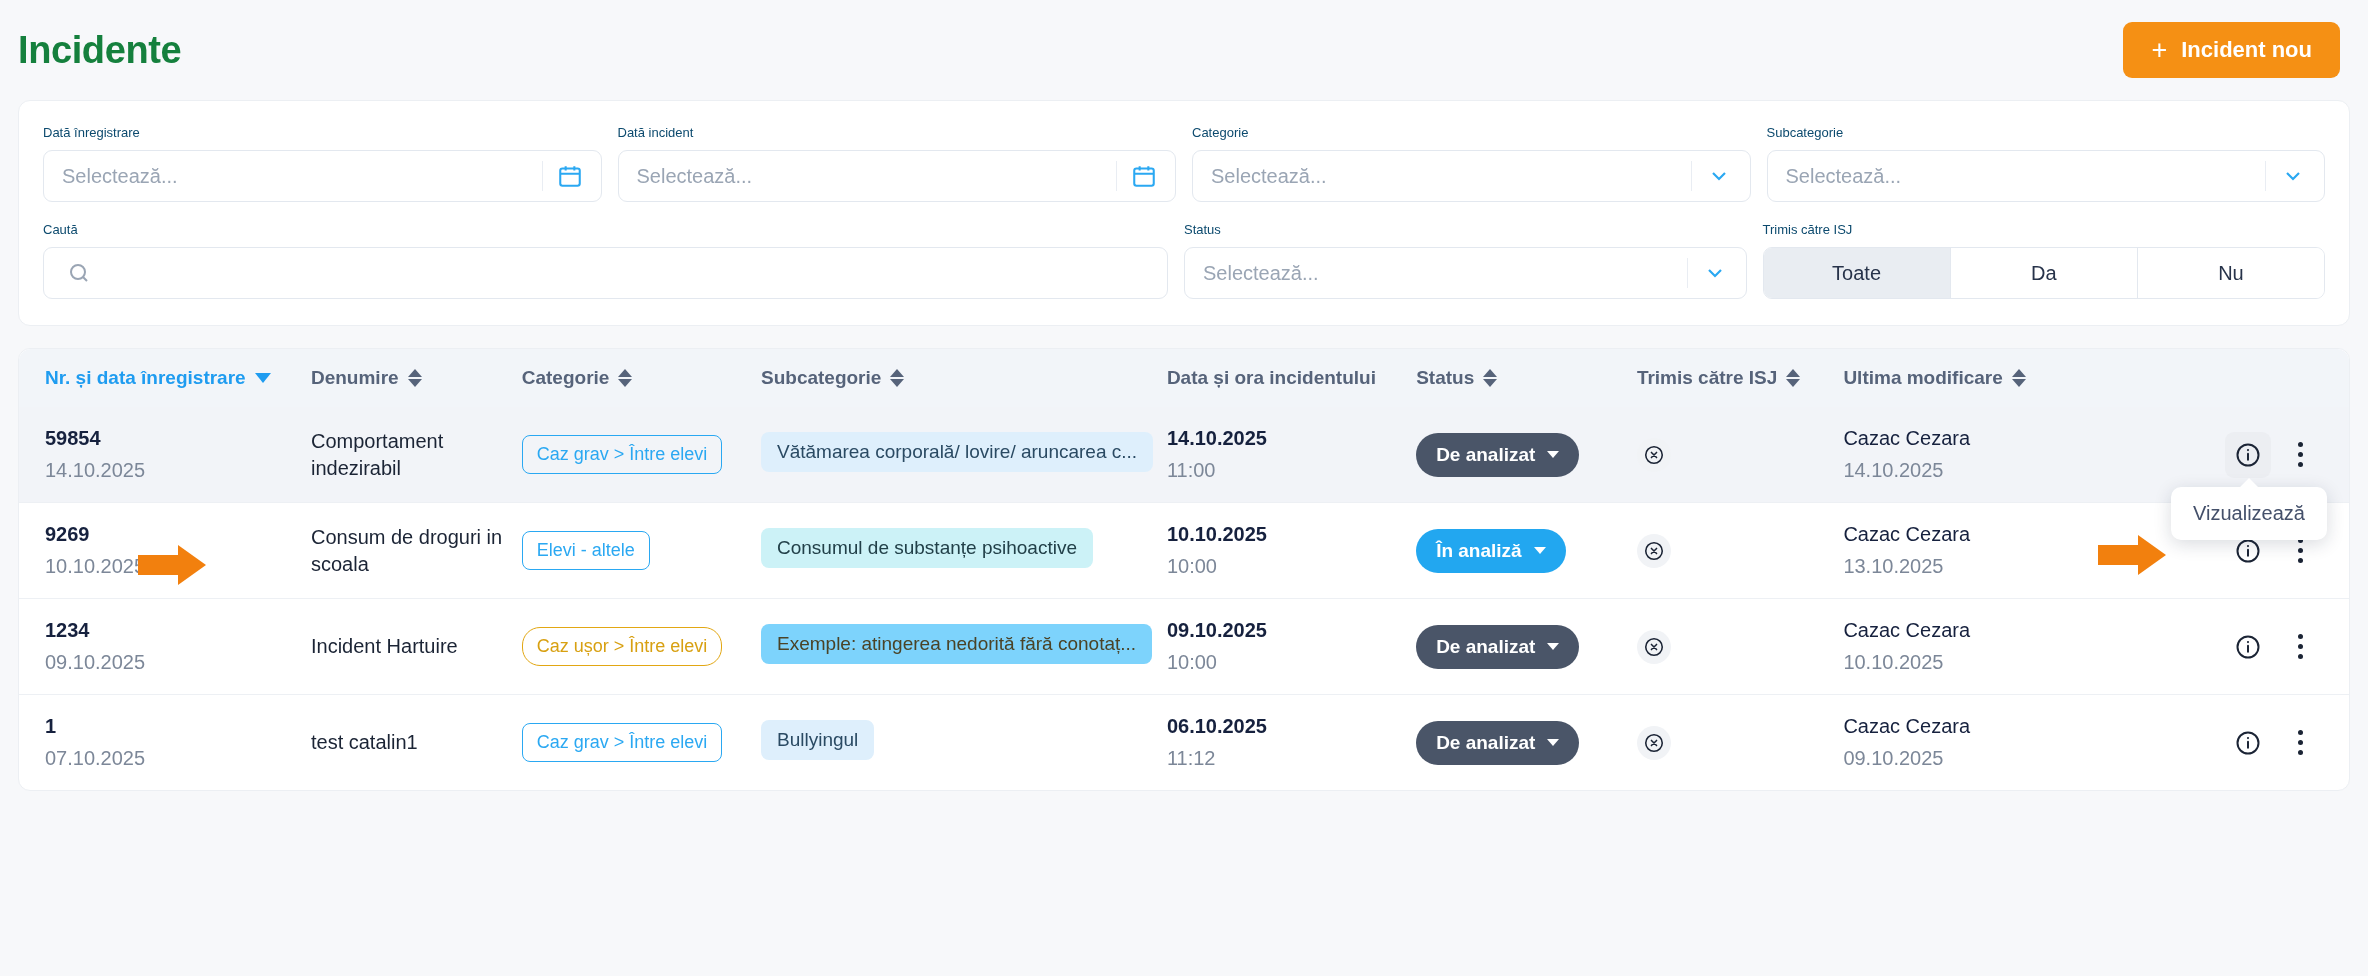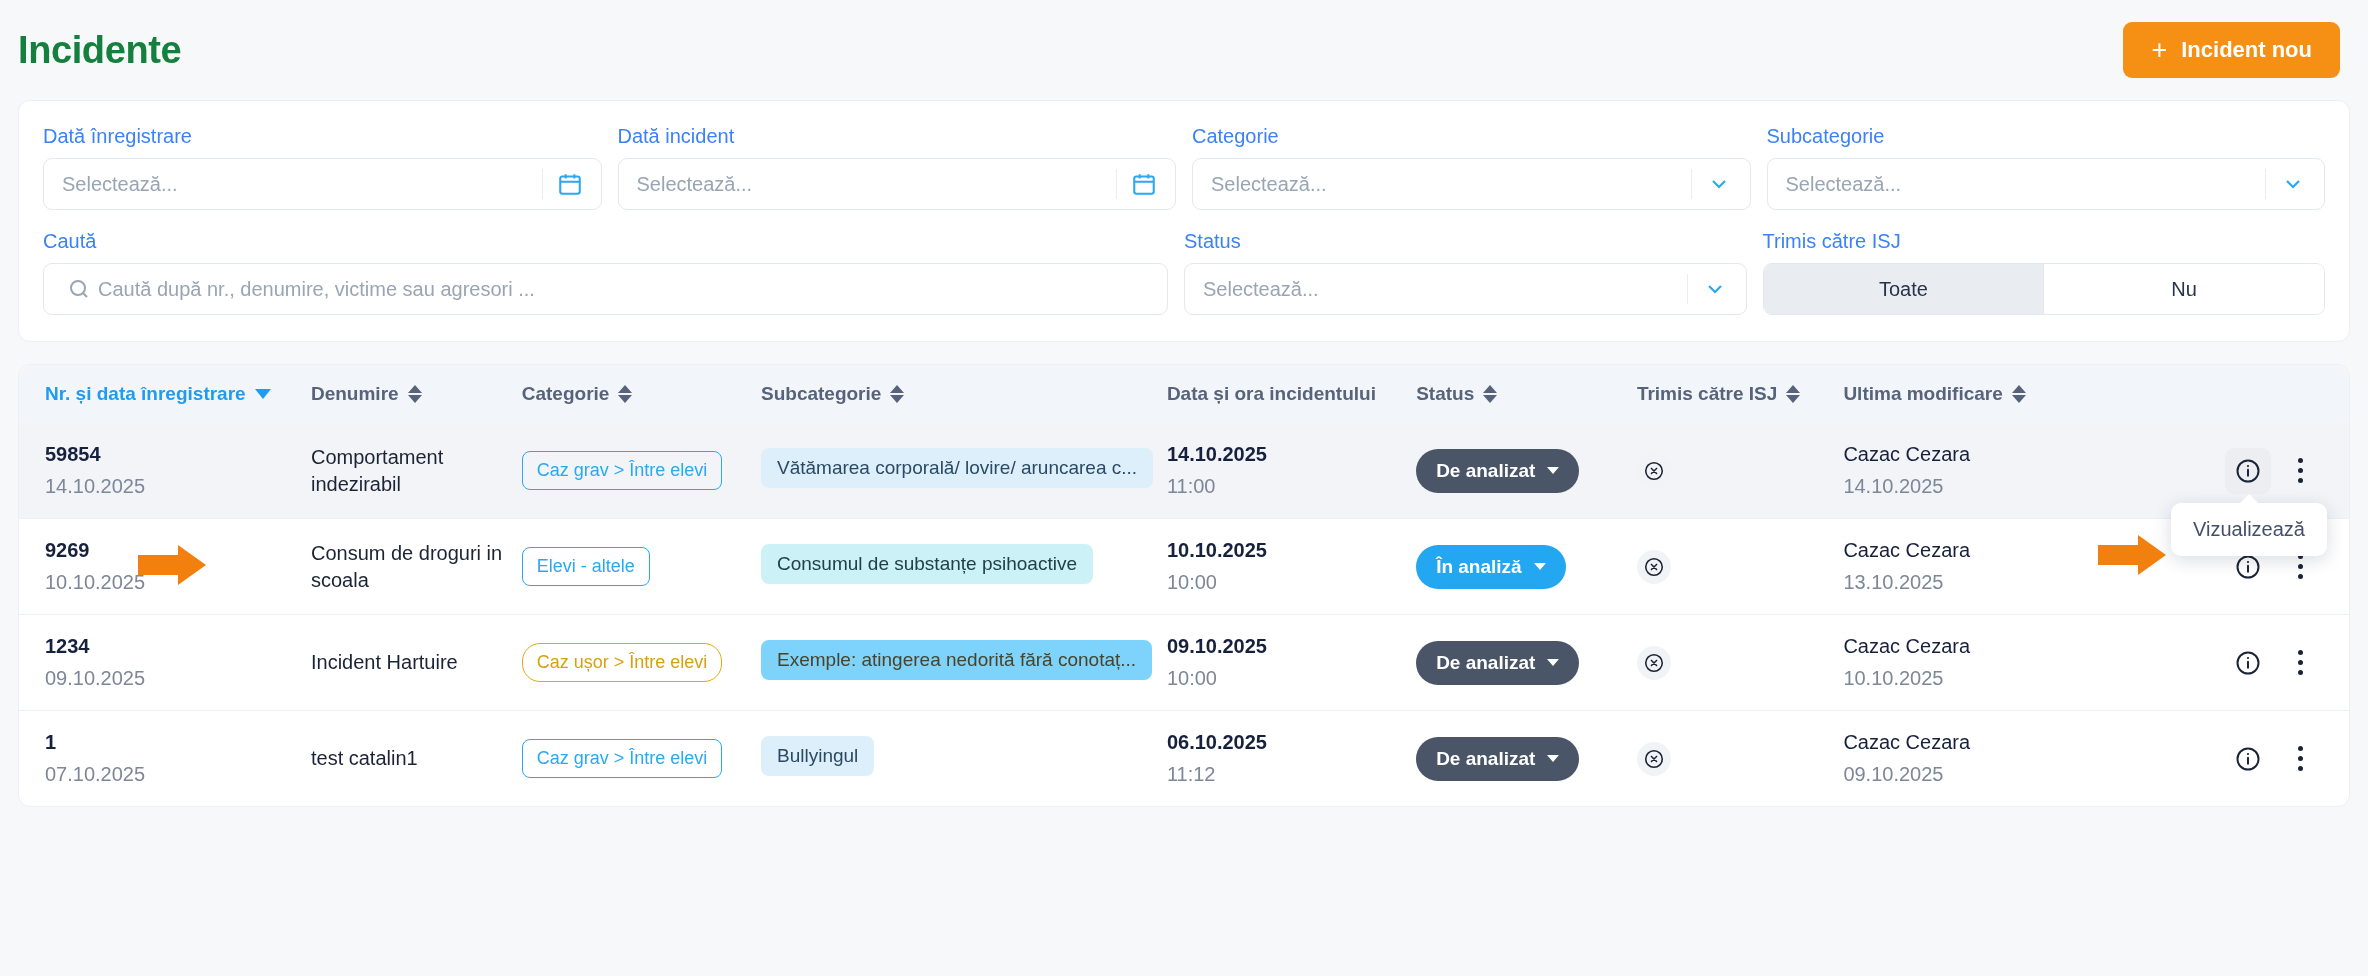--- a/index.html
+++ b/index.html
@@ -40,21 +40,21 @@
     background: #ffffff;
     border: 1px solid #eceff3;
     border-radius: 12px;
     padding: 24px 24px 26px 24px;
   }
   .filter-row { display: flex; gap: 16px; }
   .filter-row + .filter-row { margin-top: 20px; }
   .fcol { display: flex; flex-direction: column; }          
   .fcol.w-quarter { flex: 1 1 0; }
   .flabel {
-    font-size: 20px; color: #3b82f6; margin-bottom: 10px; font-weight: 400;
+    font-size: 13px; color: #0c4a6e; margin-bottom: 10px; font-weight: 400;
   }
   .field {
     height: 52px;
     border: 1px solid #e3e8ef;
     border-radius: 9px;
     background: #ffffff;
     display: flex; align-items: center;
     padding: 0 4px 0 18px;
     position: relative;
   }
@@ -286,41 +286,41 @@
 
       <div class="fcol" style="flex:2 1 0;">
         <div class="flabel">Caută</div>
         <div class="field search-field">
           <span class="sicon">
             <svg width="24" height="24" viewBox="0 0 24 24" fill="none" stroke="#9aa5b4" stroke-width="2">
               <circle cx="11" cy="11" r="7"></circle>
                 <path d="M20 20l-4.3-4.3"></path>
             </svg>
           </span>
-          <span class="ph" title="Caută după nr., denumire, victime sau agresori ...">Caută după nr., denumire, victime sau agresori ...</span>
         </div>
       </div>
 
       <div class="fcol w-quarter">
         <div class="flabel">Status</div>
         <div class="field">
           <span class="ph">Selectează...</span>
           <span class="divider"></span>
           <span class="adorn">
             <svg width="24" height="24" viewBox="0 0 24 24" fill="none" stroke="#2aa8f2" stroke-width="2.2">
                 <path d="M6 9l6 6 6-6"></path>
               </svg>
           </span>
         </div>
       </div>
 
       <div class="fcol w-quarter">
         <div class="flabel">Trimis către ISJ</div>
         <div class="segmented">
           <div class="seg active">Toate</div>
+          <div class="seg">Da</div>
           <div class="seg">Nu</div>
         </div>
       </div>
     </div>
   </div>
 
   <div class="table-card">
     <table>
       <colgroup>
         <col style="width:205px">

